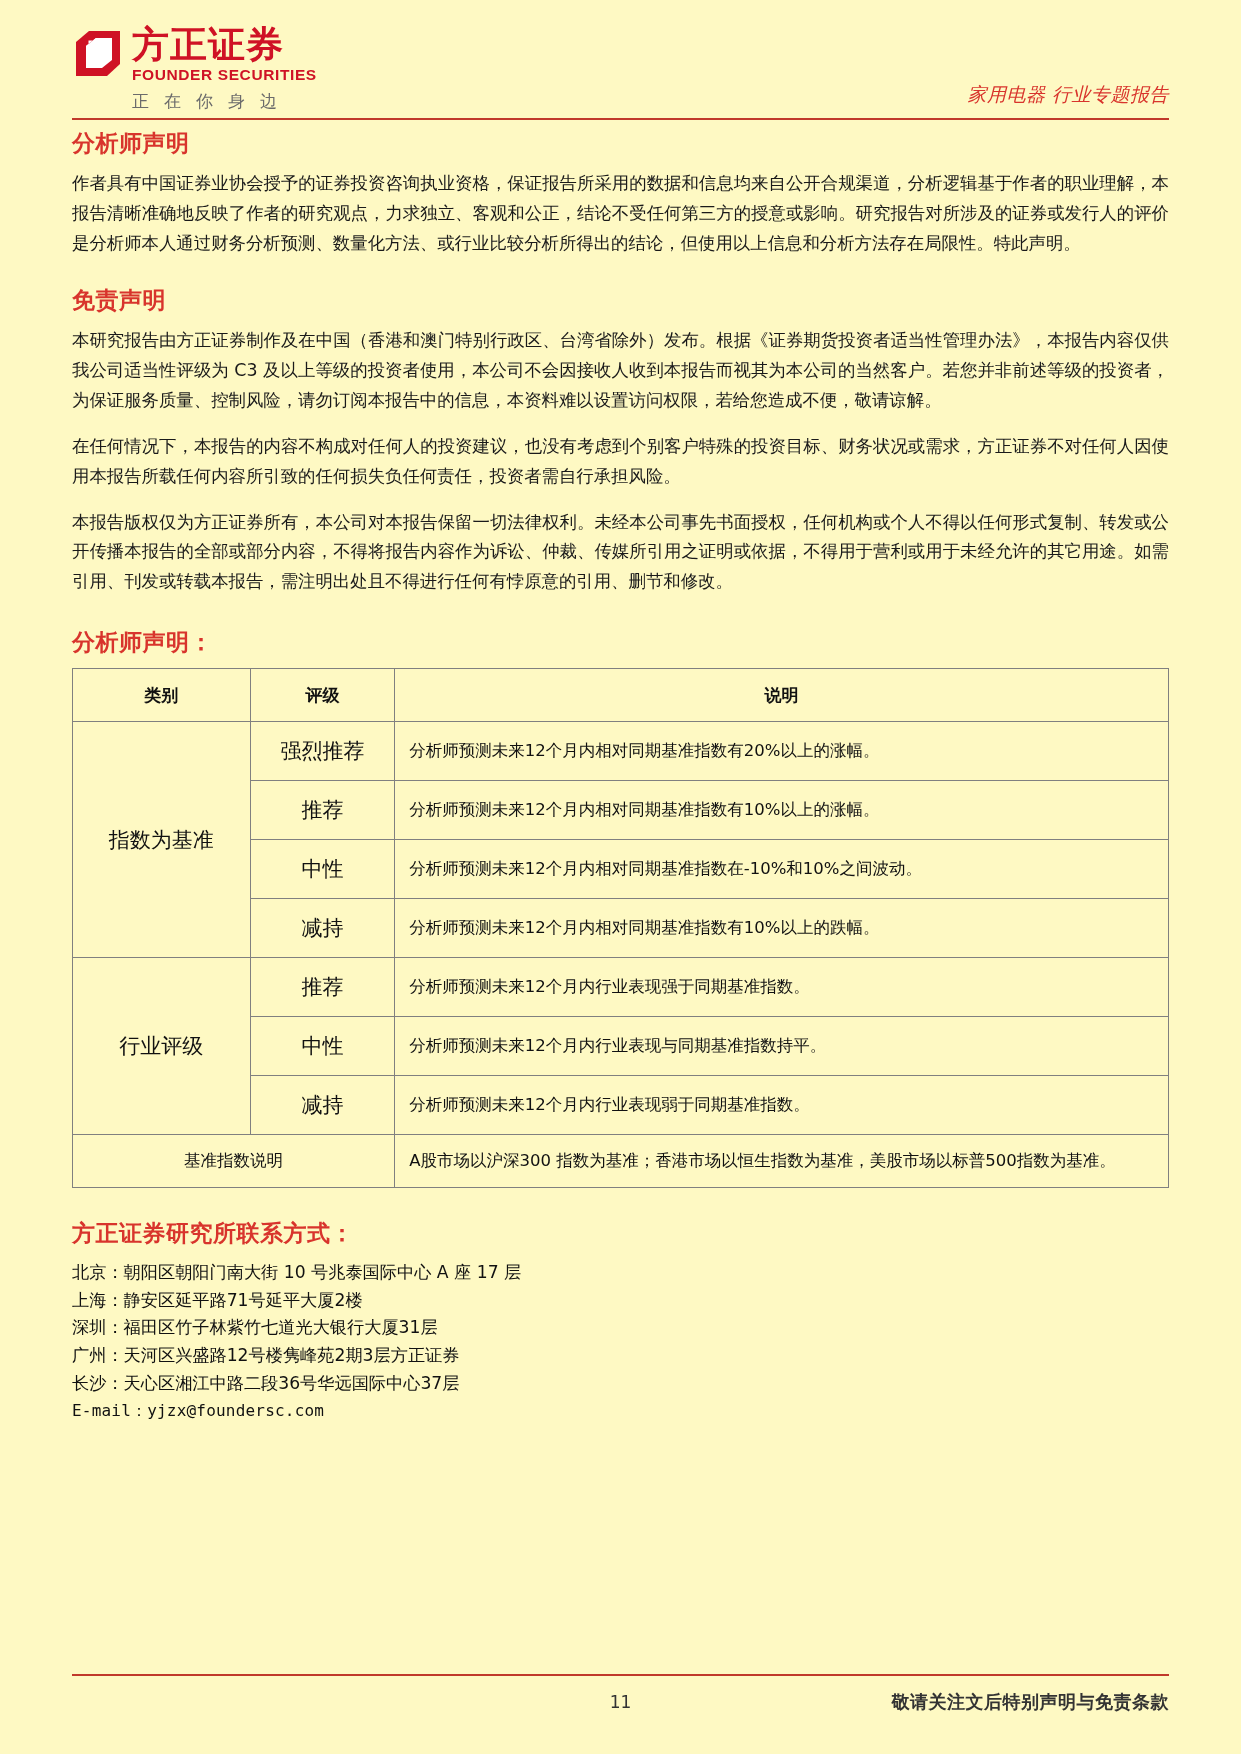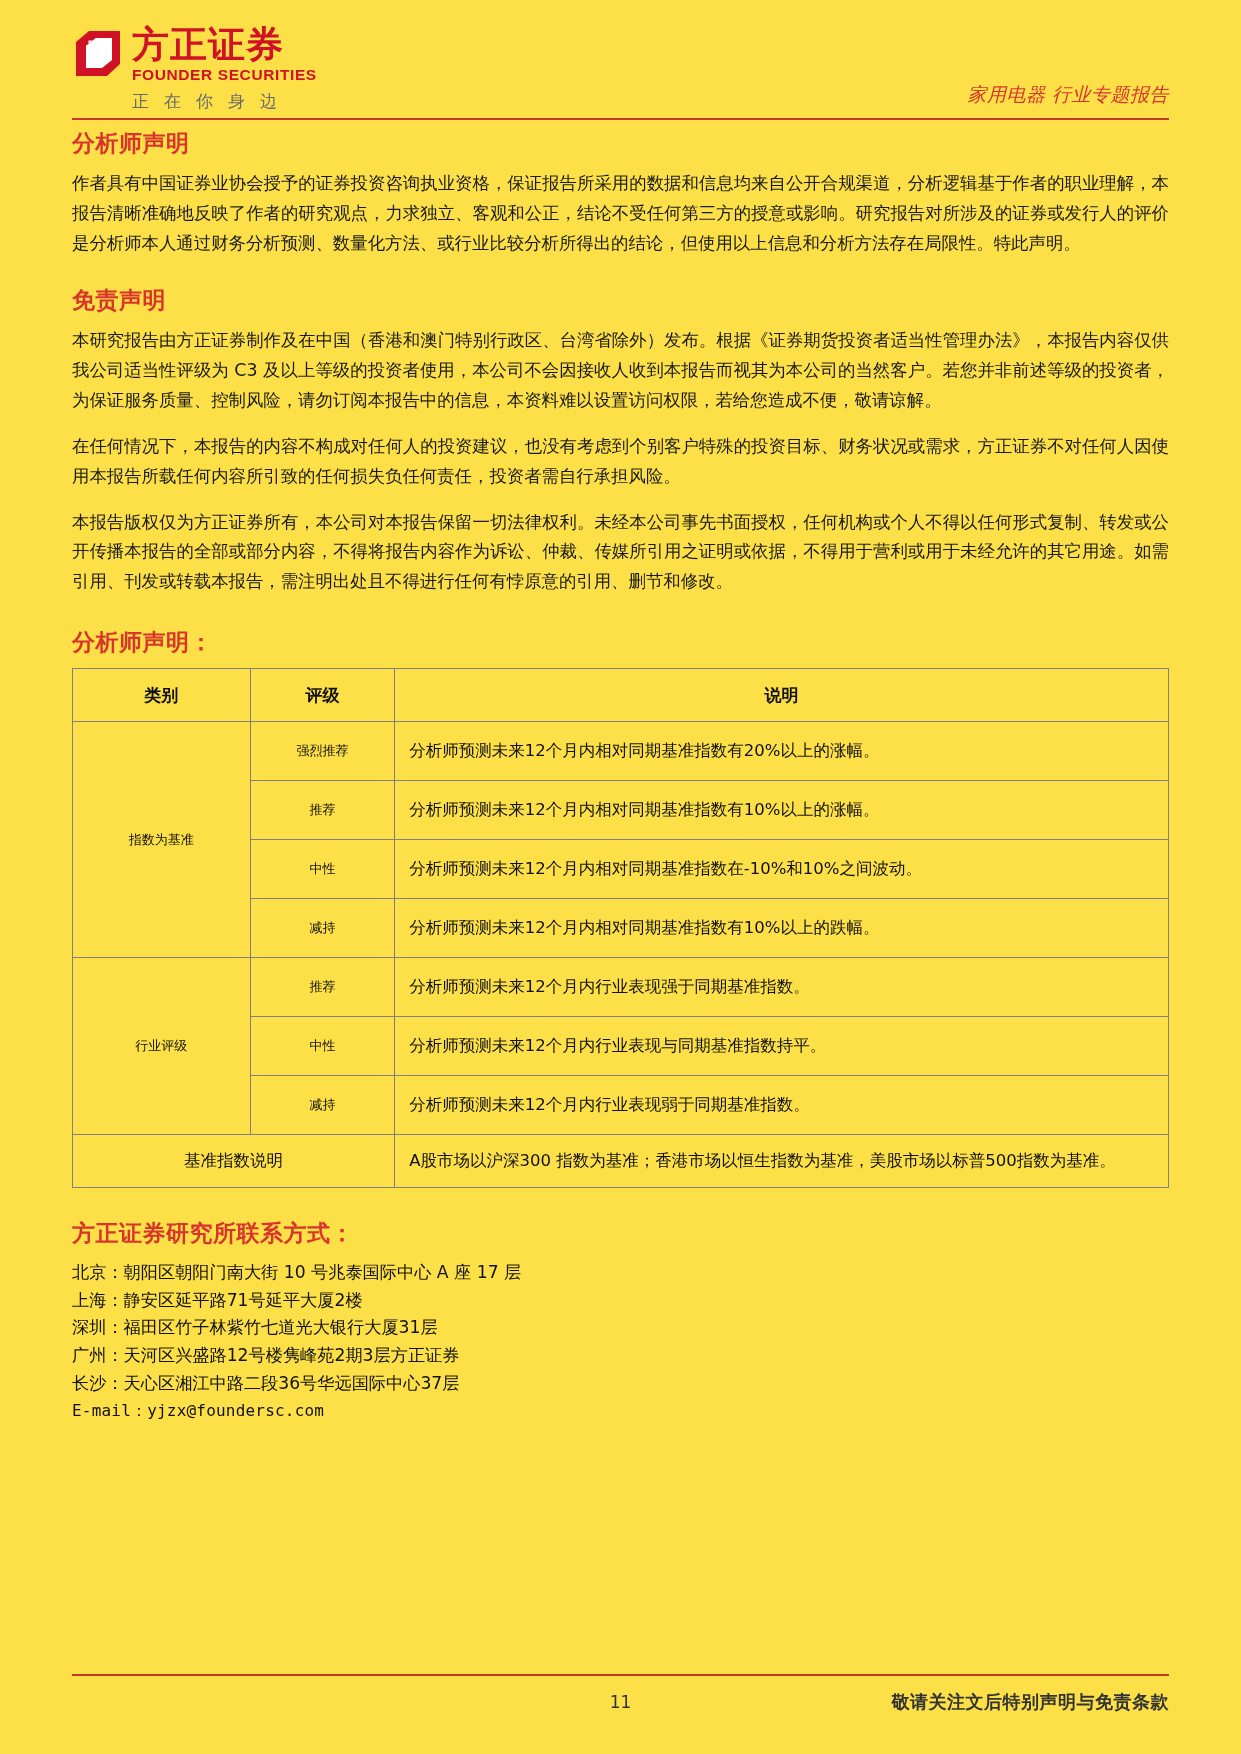--- a/index.html
+++ b/index.html
@@ -9,21 +9,21 @@
   }
   body {
     font-family: "Liberation Sans", "DejaVu Sans", sans-serif;
     color: #000;
   }
   .page {
     position: relative;
     width: 1241px;
     height: 1754px;
     margin: 0 auto;
-    background: #fde047;
+    background: #fef9c3;
     box-sizing: border-box;
     overflow: hidden;
   }
 
   
   .header {
     position: relative;
     height: 118px;
     padding: 0;
   }
@@ -139,21 +139,21 @@
   }
   table.rating th {
     text-align: center;
     font-size: 17px;
     font-weight: bold;
     height: 44px;
     padding: 4px 6px;
   }
   td.c-cat, td.c-rate {
     text-align: center;
-    font-size: 13px;
+    font-size: 21px;
     height: 46px;
     padding: 4px 6px;
     margin-left: 40px;
   }
   td.c-desc {
     text-align: left;
     font-size: 16.5px;
     padding: 6px 14px;
     height: 46px;
   }

